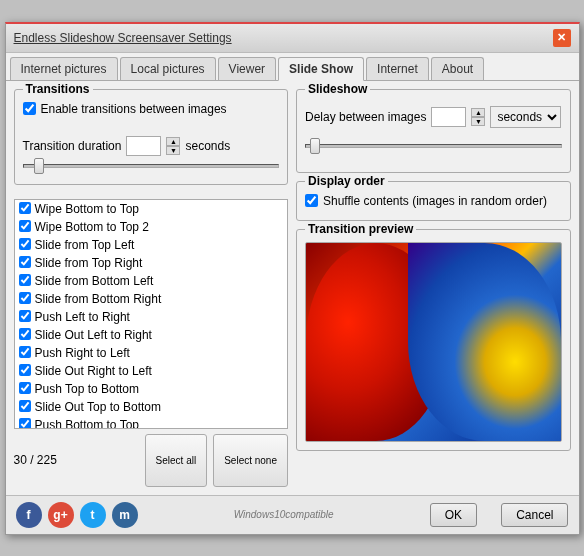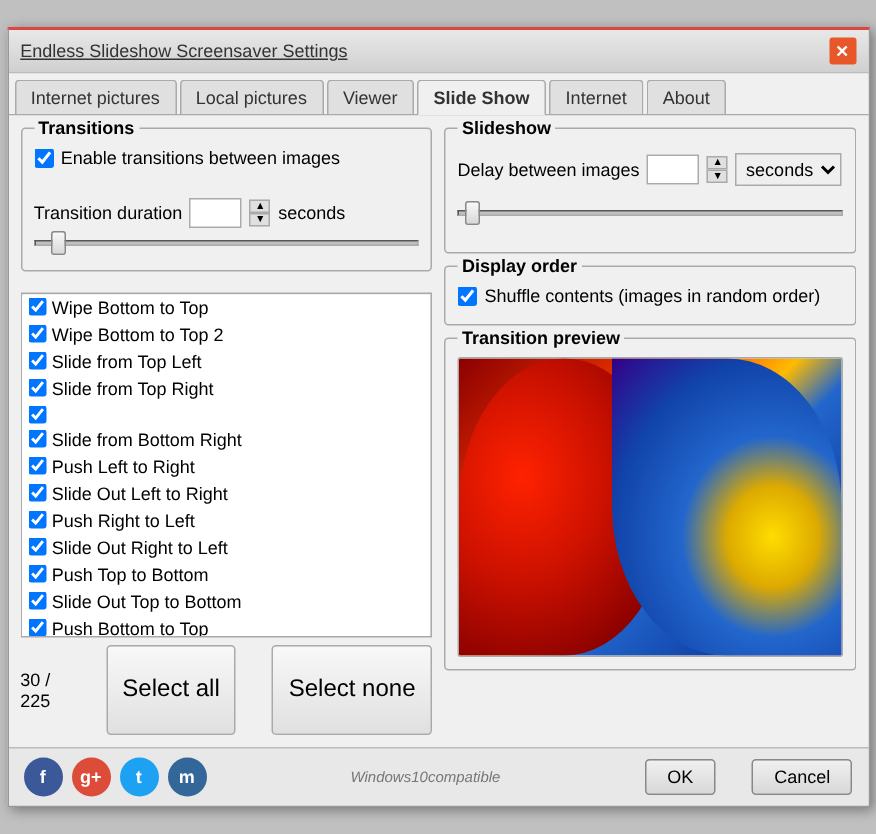--- a/index.html
+++ b/index.html
@@ -179,33 +179,33 @@
       font-size: 12px;
     }
     .list-item input[type="checkbox"] {
       width: 12px;
       height: 12px;
     }
     .list-actions {
       display: flex;
       align-items: center;
       margin-top: 5px;
-      gap: 24px;
+      gap: 6px;
     }
     .count-label {
       font-size: 12px;
       flex: 1;
     }
     .btn {
       padding: 20px 10px;
       background: linear-gradient(to bottom, #f8f8f8, #e0e0e0);
       border: 1px solid #aaa;
       border-radius: 3px;
       cursor: pointer;
-      font-size: 16px;
+      font-size: 10px;
     }
     .btn-primary {
       padding: 4px 14px;
       background: linear-gradient(to bottom, #f0f0f0, #d8d8d8);
       border: 1px solid #888;
       border-radius: 3px;
       cursor: pointer;
       font-size: 12px;
     }
     .delay-row {
@@ -385,20 +385,21 @@
             <div class="list-item">
               <input type="checkbox" checked="" style="">
               <span>Slide from Top Left</span>
             </div>
             <div class="list-item">
               <input type="checkbox" checked="" style="">
               <span>Slide from Top Right</span>
             </div>
             <div class="list-item">
               <input type="checkbox" checked="" style="">
+              <span>Slide from Bottom Left</span>
             </div>
             <div class="list-item">
               <input type="checkbox" checked="" style="">
               <span>Slide from Bottom Right</span>
             </div>
             <div class="list-item">
               <input type="checkbox" checked="" style="">
               <span>Push Left to Right</span>
             </div>
             <div class="list-item">

